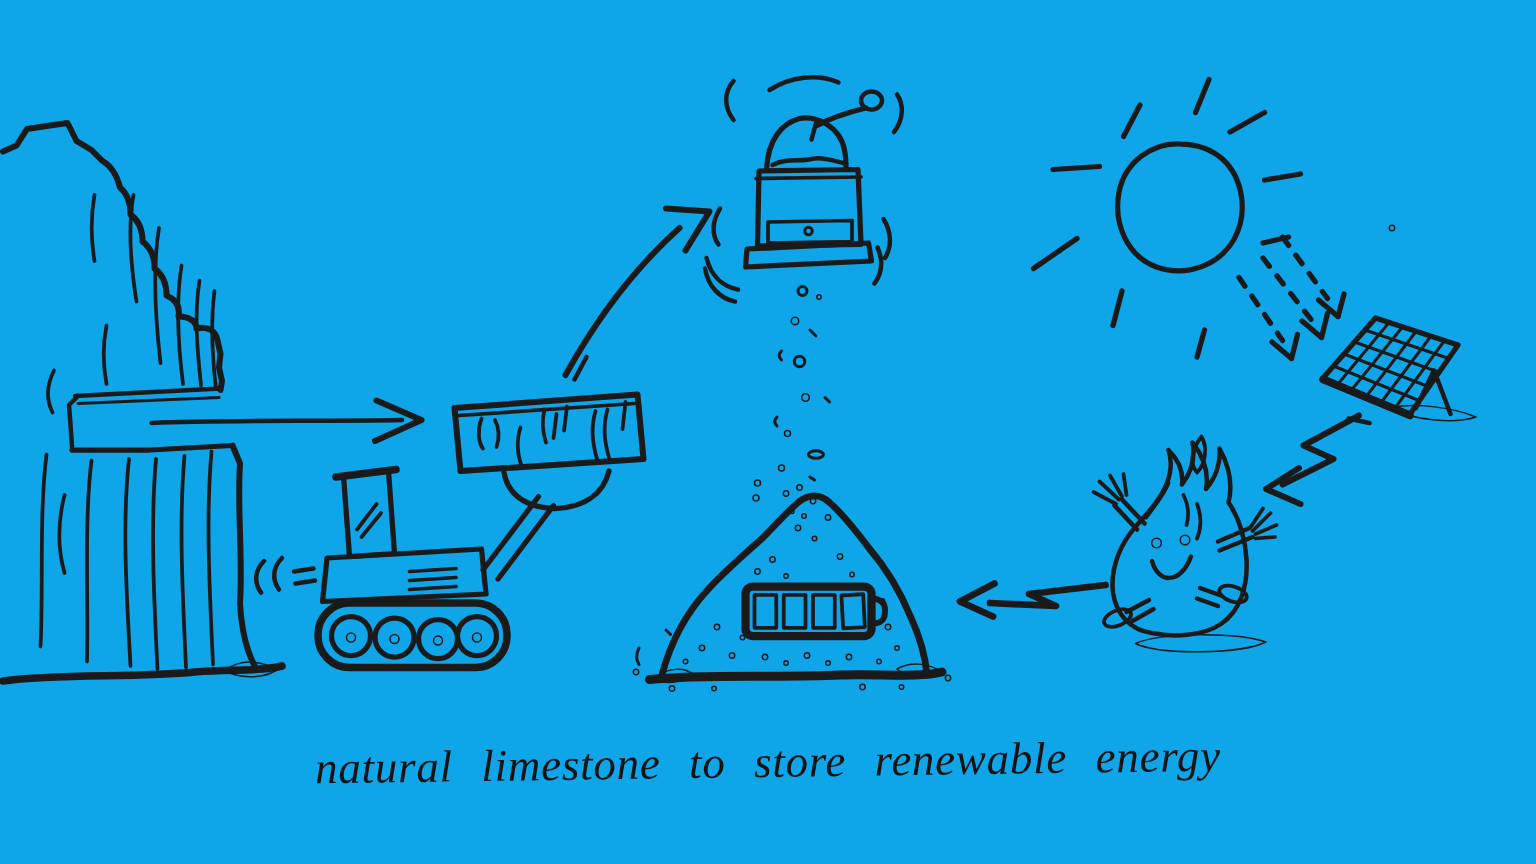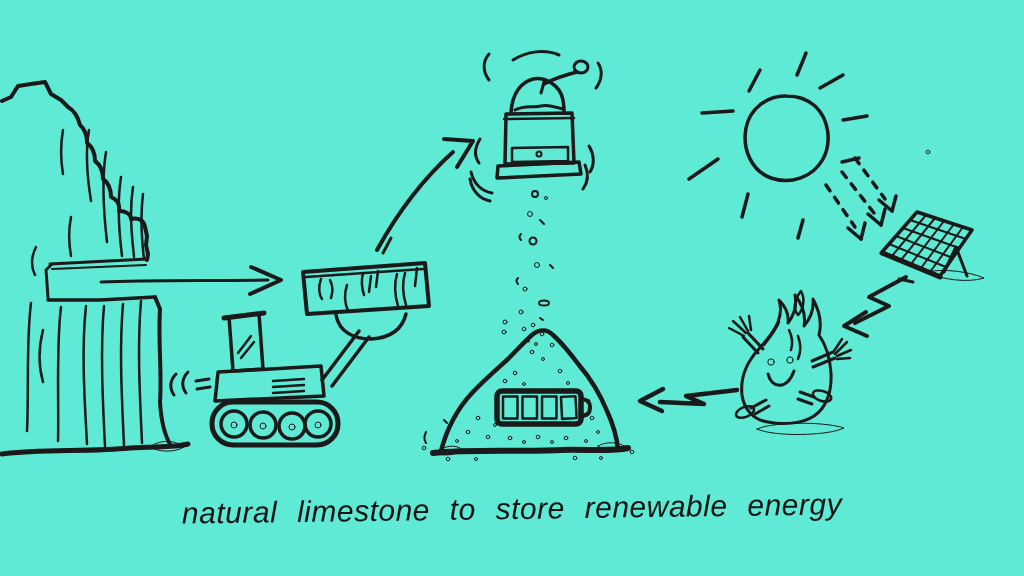--- a/index.html
+++ b/index.html
@@ -1,19 +1,19 @@
 <!DOCTYPE html>
 <html><head>
 <meta charset="utf-8">
 <style>
   html,body { margin:0; padding:0; background:#e8e8e8; }
   .stage {
     position:relative; width:1024px; height:576px; margin:0 auto;
-    background:#5eead4; overflow:hidden;
-    font-family:Liberation Sans, sans-serif;
+    background:#0ea5e9; overflow:hidden;
+    font-family:Liberation Serif, serif;
   }
   svg.sketch { position:absolute; left:0; top:0; }
   svg.sketch path, svg.sketch rect, svg.sketch circle, svg.sketch ellipse, svg.sketch line {
     stroke:#1a1a1a; fill:none; stroke-linecap:round; stroke-linejoin:round;
   }
   .w2{stroke-width:2} .w25{stroke-width:2.5} .w3{stroke-width:3}
   .w35{stroke-width:3.5} .w4{stroke-width:4} .w45{stroke-width:4.5}
   .w5{stroke-width:5} .w55{stroke-width:5.5} .w6{stroke-width:6}
   .ink{fill:#1a1a1a; stroke:none;}
   .dash{stroke-dasharray:7 8;}

